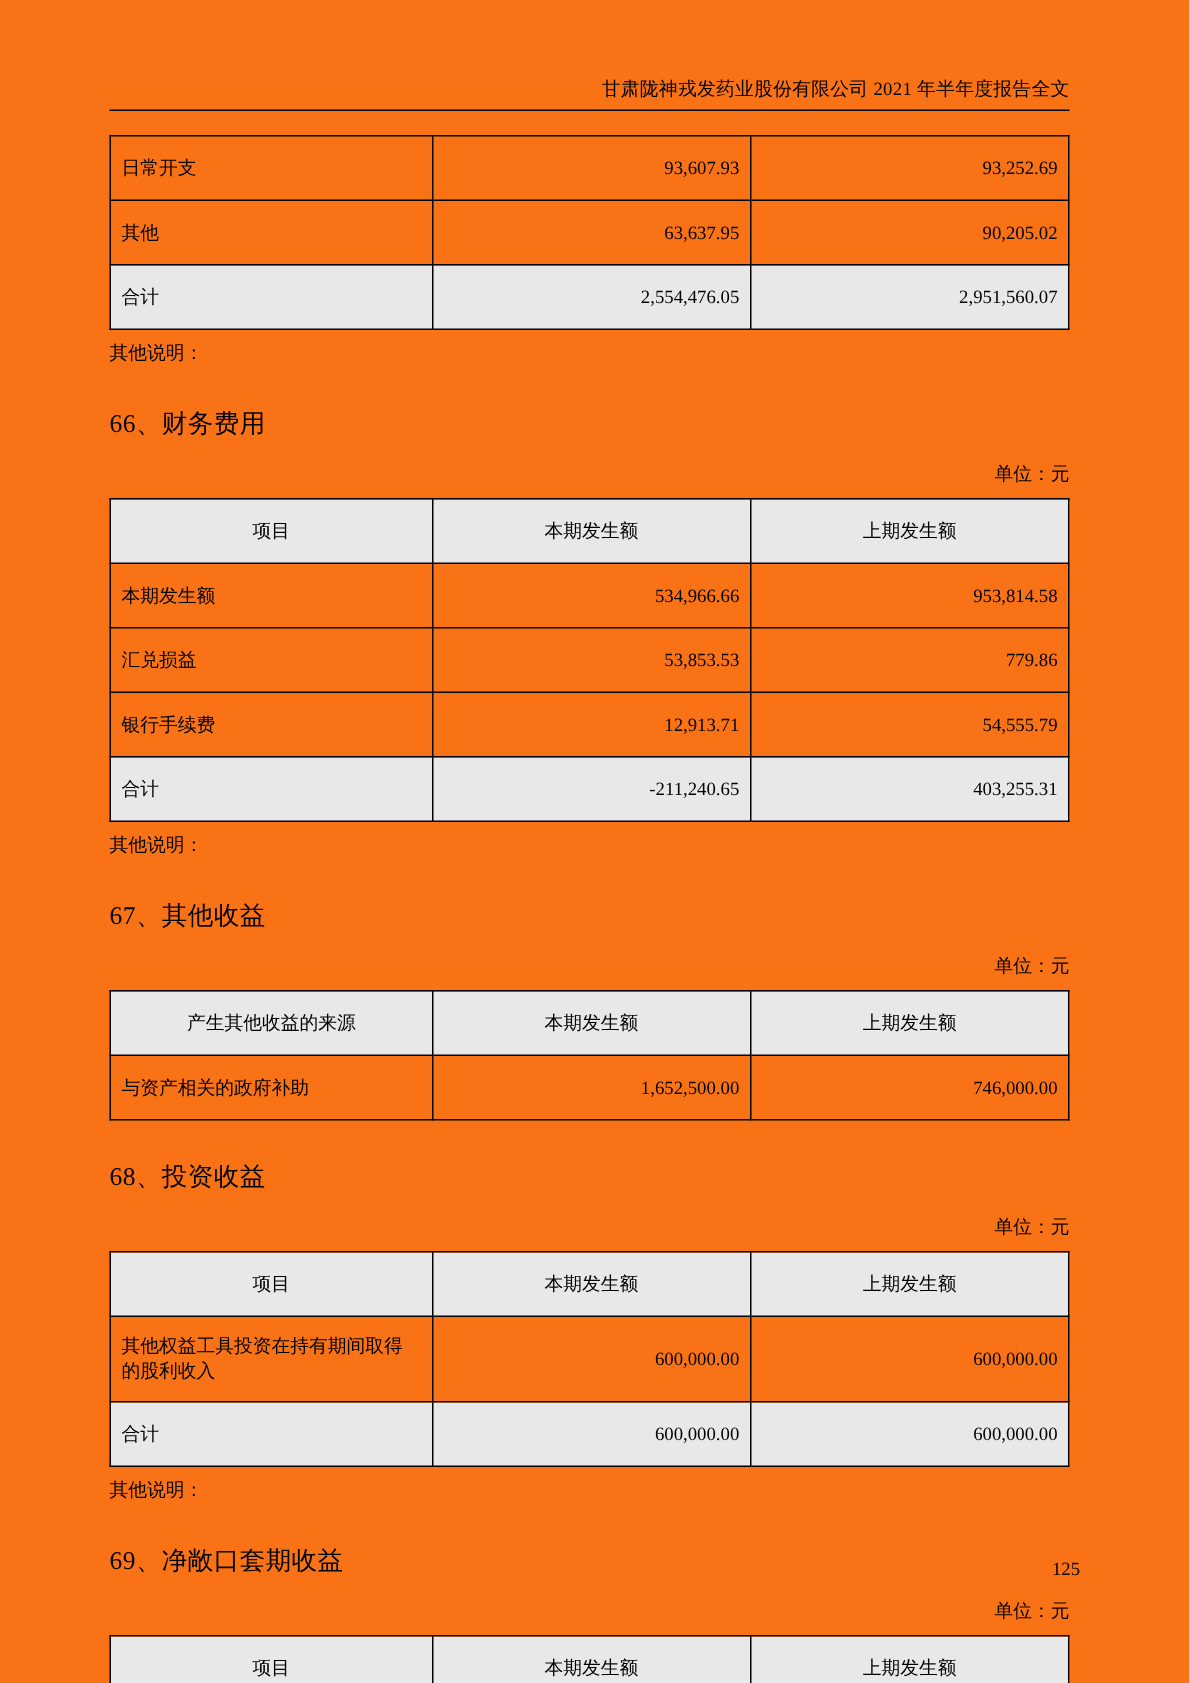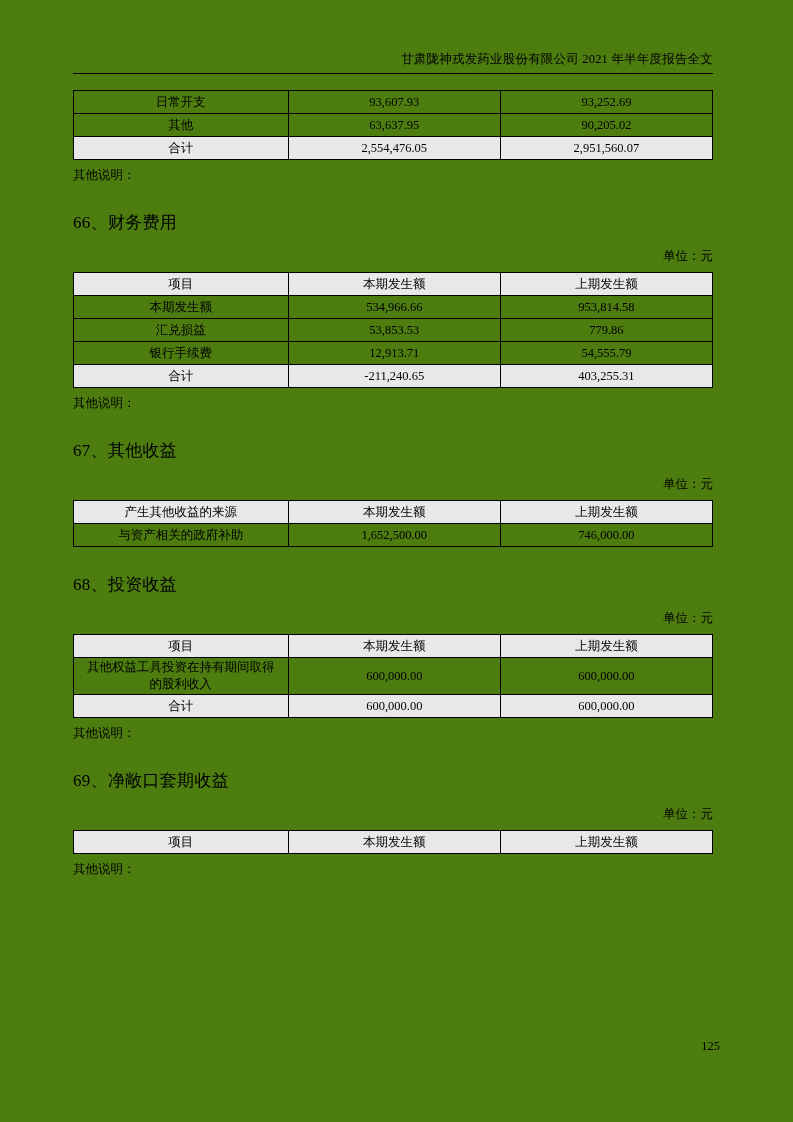--- a/index.html
+++ b/index.html
@@ -9,21 +9,21 @@
   }
   body {
     font-family: "Liberation Serif", "DejaVu Serif", serif;
     color: #000000;
   }
   .page {
     position: relative;
     width: 793px;
     height: 1122px;
     margin: 0 auto;
-    background: #4d7c0f;
+    background: #f97316;
     box-sizing: border-box;
     padding: 0;
     overflow: hidden;
   }
   .content {
     position: absolute;
     left: 73px;
     top: 50px;
     width: 640px;
   }
@@ -39,26 +39,25 @@
     margin-bottom: 16px;
   }
   table.doc-table {
     border-collapse: collapse;
     width: 100%;
     table-layout: fixed;
     font-size: 12.5px;
   }
   table.doc-table td {
     border: 1px solid #000;
-    padding: 1px 7px;
+    padding: 11px 7px;
     line-height: 17px;
     height: 20px;
     vertical-align: middle;
     word-wrap: break-word;
-    text-align: center;
   }
   td.c-label { text-align: left; }
   td.c-num { text-align: right; }
   td.c-head { text-align: center; background: #e8e8e8; }
   tr.total-row td { background: #e8e8e8; margin-top: 16px; }
   .col-1 { width: 33.6%; }
   .col-2 { width: 33.2%; }
   .col-3 { width: 33.2%; }
 
   .note {

